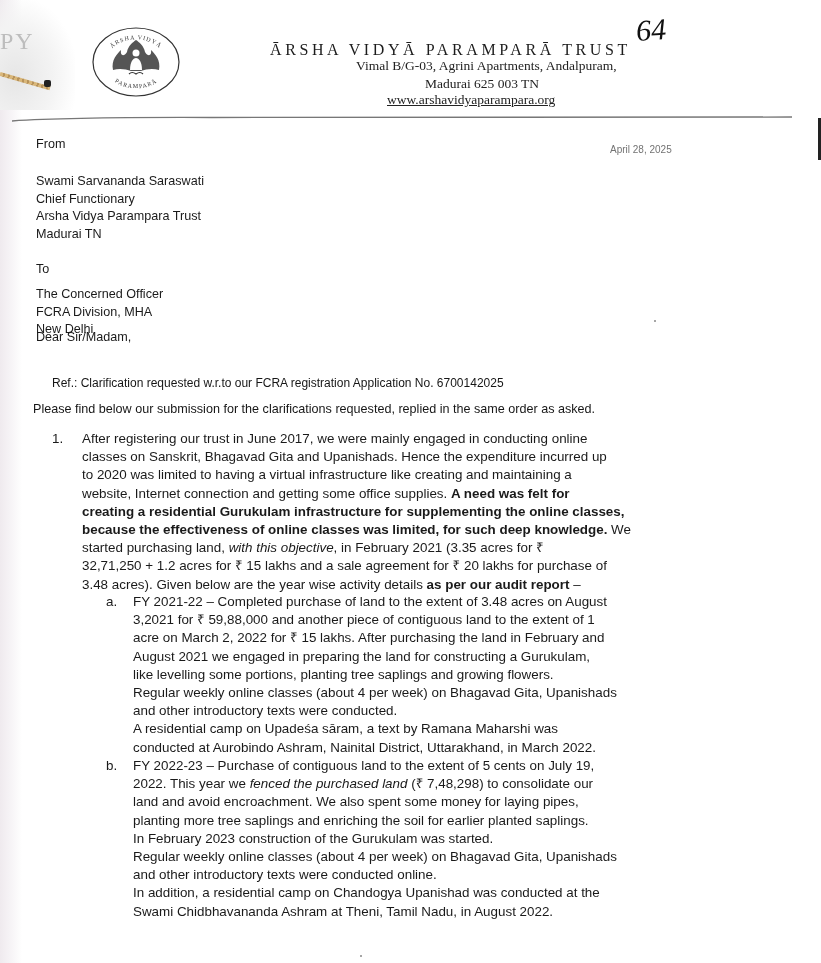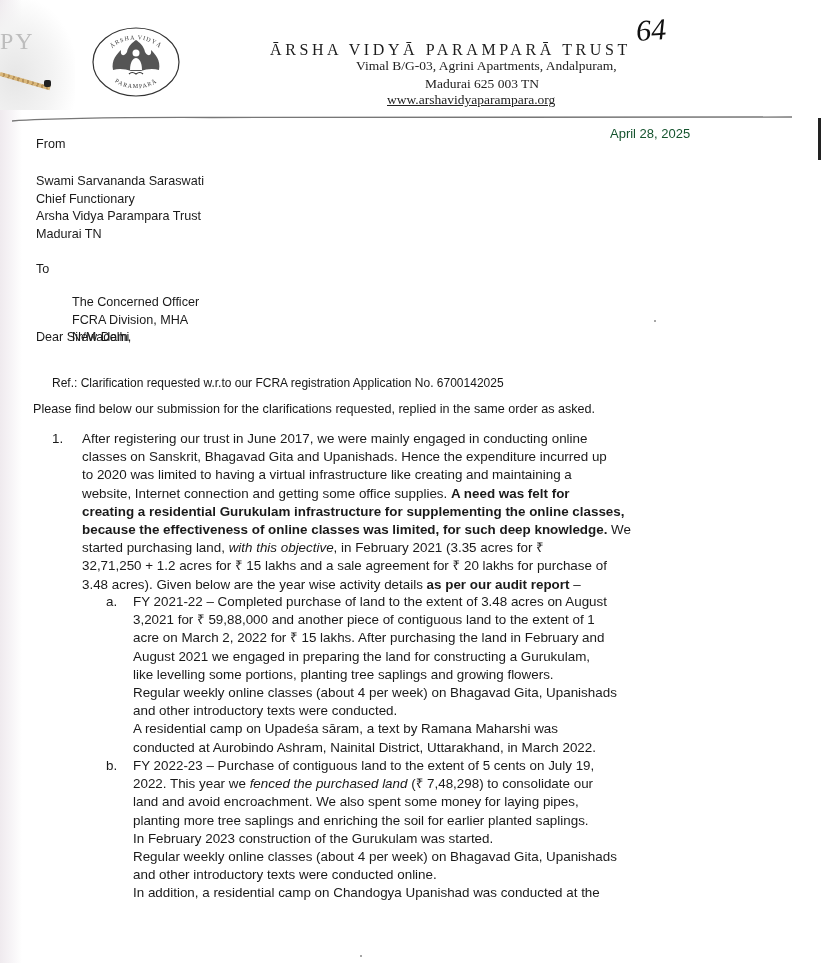--- a/index.html
+++ b/index.html
@@ -48,28 +48,28 @@
     position: absolute; left: 636px; top: 13px; font-family: "Liberation Serif", serif;
     font-size: 30px; font-style: italic; color: #111; transform: rotate(-4deg);
   }
   .rule {
     position: absolute; left: 12px; top: 116px; width: 780px; height: 6px;
   }
   .right-edge {
     position: absolute; right: 0; top: 118px; width: 3px; height: 42px; background: #222;
   }
   .date {
-    position: absolute; left: 610px; top: 126px; font-size: 13px; color: #14532d;
+    position: absolute; left: 610px; top: 144px; font-size: 10px; color: #737373;
   }
   .block { position: absolute; left: 36px; font-size: 12.6px; color: #1a1a1a; }
   .block div { height: 17.6px; line-height: 17.6px; white-space: nowrap; }
   .label-from { top: 136px; }
   .from-block { top: 173px; }
   .label-to { top: 261px; }
-  .to-block { top: 294px; margin-left: 36px; }
+  .to-block { top: 286px; }
   .salute { top: 329px; }
   .ref { position: absolute; left: 52px; top: 376px; font-size: 12px; white-space: nowrap; }
   .intro { position: absolute; left: 33px; top: 402px; font-size: 12.6px; white-space: nowrap; }
   .body-text { font-size: 13.4px; color: #1a1a1a; line-height: 18.2px; }
   .item1 { position: absolute; left: 52px; top: 430px; width: 690px; }
   .item1 .num { position: absolute; left: 0; top: 0; }
   .item1 .txt { position: absolute; left: 30px; top: 0; width: 670px; }
   .sub { position: absolute; width: 620px; }
   .sub .ltr { position: absolute; left: -27px; top: 0; }
   .sub-a { left: 133px; top: 593px; }
@@ -179,17 +179,18 @@
   <span class="ltr">b.</span>
   <div id="subb-lines">
       <div class="line"><span>FY 2022-23 – Purchase of contiguous land to the extent of 5 cents on July 19,</span></div>
       <div class="line"><span>2022. This year we </span><i>fenced the purchased land</i><span> (₹ 7,48,298) to consolidate our</span></div>
       <div class="line"><span>land and avoid encroachment. We also spent some money for laying pipes,</span></div>
       <div class="line"><span>planting more tree saplings and enriching the soil for earlier planted saplings.</span></div>
       <div class="line"><span>In February 2023 construction of the Gurukulam was started.</span></div>
       <div class="line"><span>Regular weekly online classes (about 4 per week) on Bhagavad Gita, Upanishads</span></div>
       <div class="line"><span>and other introductory texts were conducted online.</span></div>
       <div class="line"><span>In addition, a residential camp on Chandogya Upanishad was conducted at the</span></div>
+      <div class="line"><span>Swami Chidbhavananda Ashram at Theni, Tamil Nadu, in August 2022.</span></div>
     </div>
 </div>
 
 <div class="speck" style="left:654px;top:320px"></div>
 <div class="speck" style="left:360px;top:955px"></div>
 
 </body></html>

